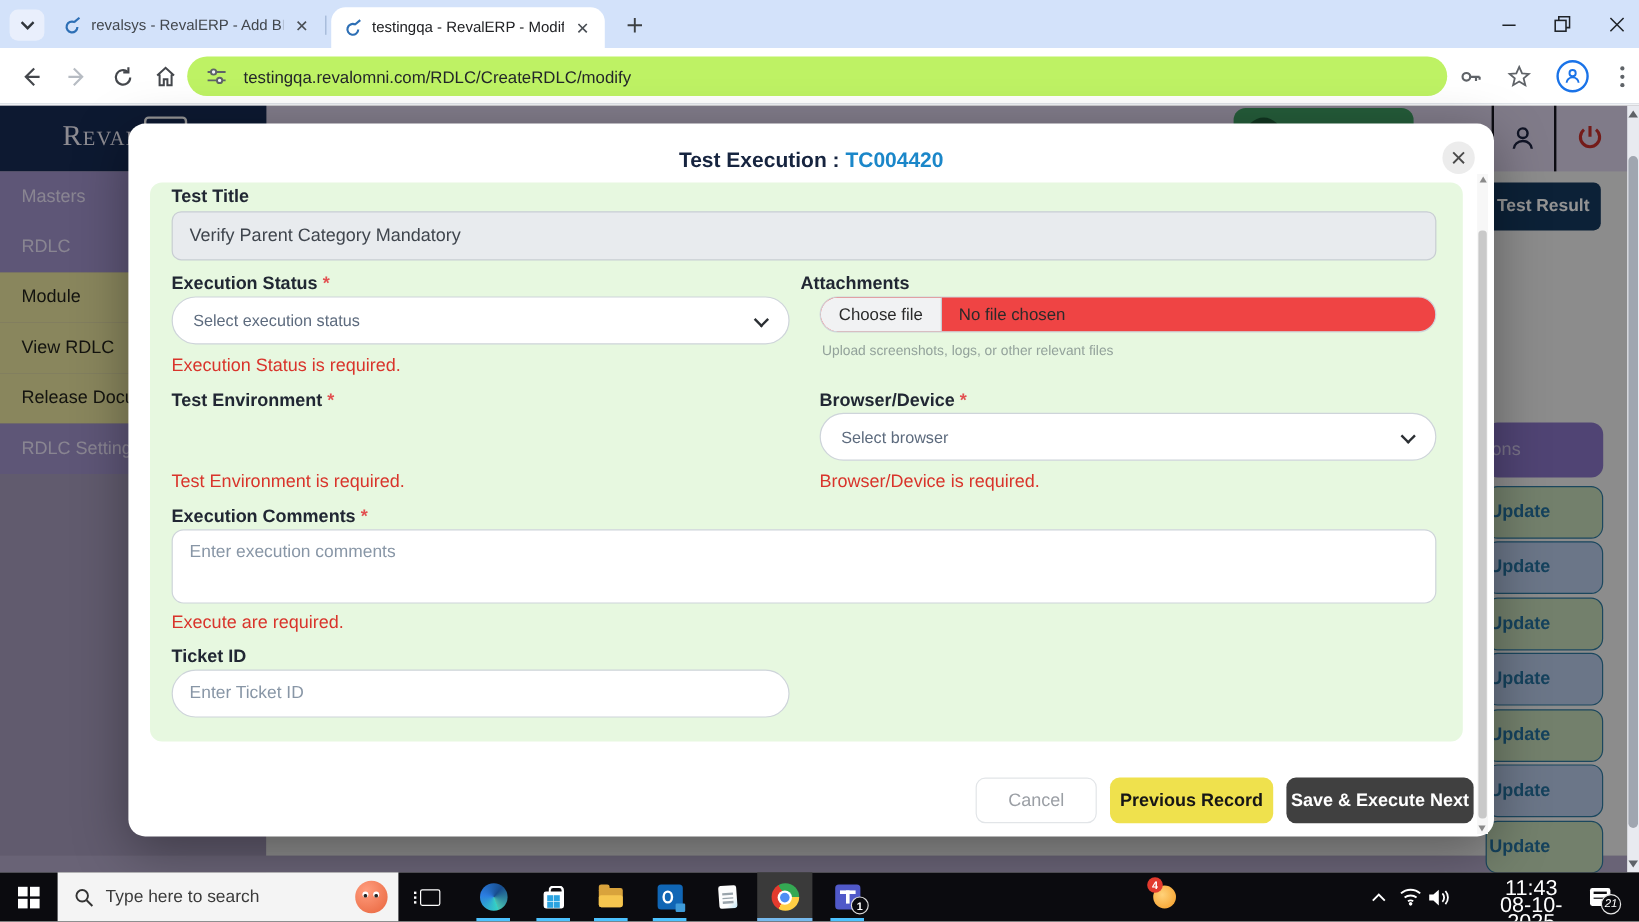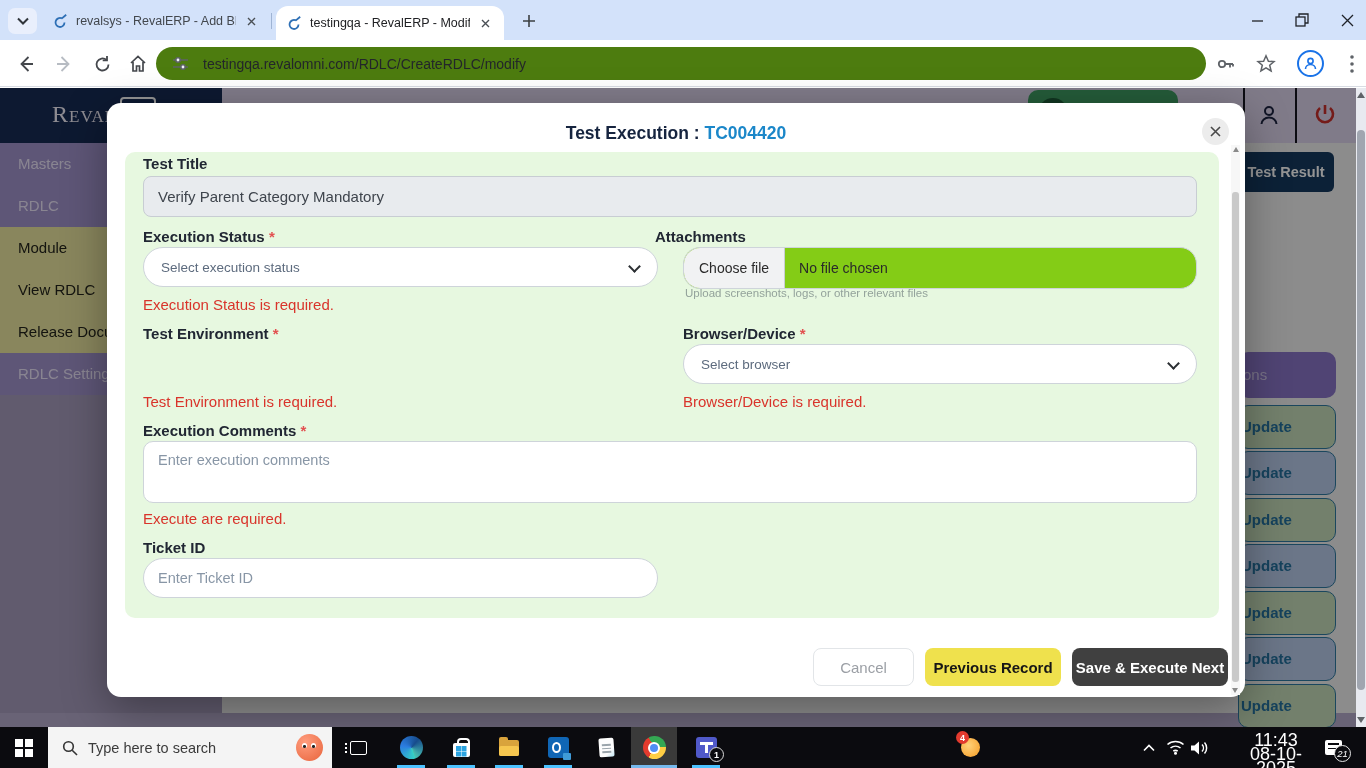--- a/index.html
+++ b/index.html
@@ -17,21 +17,21 @@
   .tab .tab-title { flex:1; white-space:nowrap; overflow:hidden; margin:0 6px 0 8px; }
   .tab-close { width:18px; height:18px; border-radius:50%; display:flex; align-items:center; justify-content:center; color:#4a4f55; margin-right:8px; flex:none; }
   .tab.active .tab-close { margin-right:10px; }
   .tab-fav { flex:none; margin-left:10px; }
   .tab-divider { position:absolute; left:271px; top:13px; width:1px; height:16px; background:#9fb4d4; }
   .newtab { position:absolute; left:517px; top:9px; width:24px; height:24px; display:flex; align-items:center; justify-content:center; color:#3c4043; }
   .winctl { position:absolute; top:4px; width:44px; height:32px; display:flex; align-items:center; justify-content:center; color:#1f2328; }
   .toolbar { position:absolute; left:0; top:40px; width:1366px; height:47px; background:#ffffff; border-bottom:1px solid #d8dce3; }
   .navic { position:absolute; top:52px; width:24px; height:24px; display:flex; align-items:center; justify-content:center; color:#44474c; }
   .navic.disabled { color:#b7bcc3; }
-  .addressbar { position:absolute; left:156px; top:47px; width:1050px; height:33px; background:#4d7c0f; border-radius:17px; display:flex; align-items:center; }
+  .addressbar { position:absolute; left:156px; top:47px; width:1050px; height:33px; background:#bef264; border-radius:17px; display:flex; align-items:center; }
   .siteinfo { margin-left:16px; color:#5f6368; }
   .urltext { margin-left:14px; font-size:14px; color:#23262a; }
   .avatar { position:absolute; left:1297px; top:50px; width:27px; height:27px; border-radius:50%; border:2px solid #1a73e8; display:flex; align-items:center; justify-content:center; color:#1a73e8; }
 
   
   .page { position:absolute; left:0; top:88px; width:1366px; height:639px; overflow:hidden; background:#f1f1f1; }
   .appheader { position:absolute; left:0; top:0; width:1366px; height:55px; background:#ddd5ec; }
   .logoblock { position:absolute; left:0; top:0; width:222px; height:55px; background:#182b55; }
   .logotext { position:absolute; left:52px; top:13px; font-family:"Liberation Serif", serif; font-variant:small-caps; font-size:24px; letter-spacing:1px; color:#f3f0fa; }
   .menubox { position:absolute; left:120px; top:9px; width:36px; height:28px; border:2px solid #ffffff; border-radius:4px; }
@@ -67,21 +67,21 @@
   .m-title .rec { color:#1b87c9; }
   .m-close { position:absolute; right:16px; top:15px; width:27px; height:27px; border-radius:50%; background:#ececec; display:flex; align-items:center; justify-content:center; color:#4a4a4a; }
   .m-green { position:absolute; left:18px; top:49px; width:1094px; height:466px; background:#e7f8e0; border-radius:10px; }
   .f-label { position:absolute; font-size:15px; font-weight:bold; color:#212733; }
   .f-label .req { color:#e25050; font-weight:bold; }
   .f-input { position:absolute; border:1px solid #c8cdd3; border-radius:8px; background:#e8ebee; font-size:15px; color:#3f454d; padding:0 14px; font-family:"Liberation Sans", sans-serif; }
   .f-select { position:absolute; height:40px; background:#fff; border:1px solid #ced4da; border-radius:20px; display:flex; align-items:center; }
   .f-select .ph { margin-left:17px; font-size:13.5px; color:#5d6b7e; }
   .chev { position:absolute; right:18px; top:14px; width:9px; height:9px; border-right:2px solid #2b2f33; border-bottom:2px solid #2b2f33; transform:rotate(45deg); }
   .f-error { position:absolute; font-size:15px; color:#d9342b; }
-  .f-file { position:absolute; height:42px; background:#84cc16; border:1px solid #ced4da; border-radius:17px; display:flex; align-items:center; overflow:hidden; }
+  .f-file { position:absolute; height:30px; background:#ef4444; border:1px solid #ced4da; border-radius:17px; display:flex; align-items:center; overflow:hidden; }
   .f-file .btnpart { height:100%; display:flex; align-items:center; padding:0 15px; background:#f1f2f3; border-right:1px solid #c9cdd2; font-size:14px; color:#2a2a2a; }
   .f-file .statuspart { padding-left:14px; font-size:14px; color:#2a2a2a; }
   .f-helper { position:absolute; font-size:11.5px; color:#93a29b; }
   .f-textarea { position:absolute; border:1px solid #ced4da; border-radius:10px; background:#fff; font-size:14.5px; color:#3f454d; padding:10px 14px; resize:none; font-family:"Liberation Sans", sans-serif; }
   .f-textarea::placeholder, .f-input::placeholder { color:#8896a6; opacity:1; }
   .f-input.pillinput { background:#fff; border-radius:20px; border:1px solid #ced4da; font-size:14.5px; }
   .m-btn { position:absolute; top:545px; height:38px; border-radius:8px; font-size:15px; display:flex; align-items:center; justify-content:center; font-family:"Liberation Sans", sans-serif; }
   .btn-cancel { left:706px; width:101px; background:#fff; border:1px solid #e2e5e8; color:#9b9fa5; }
   .btn-prev { left:818px; width:136px; background:#efe14d; color:#161616; font-weight:bold; border:none; }
   .btn-save { left:965px; width:156px; background:#404040; color:#fff; font-weight:bold; border:none; }
@@ -325,21 +325,21 @@
     <div class="f-label" style="left:36px; top:52px;"><span>Test Title</span></div>
     <input class="f-input" style="left: 36px; top: 73px; width: 1054px; height: 41px;" readonly="" value="Verify Parent Category Mandatory">
 
     <div class="f-label" style="left:36px; top:125px;"><span>Execution Status</span> <span class="req">*</span></div>
     <div class="f-select" style="left:36px; top:144px; width:515px;">
       <span class="ph">Select execution status</span>
       <span class="chev"></span>
     </div>
     <div class="f-error" style="left:36px; top:193px;">Execution Status is required.</div>
 
-    <div class="f-label" style="left:548px; top:125px;"><span>Attachments</span></div>
+    <div class="f-label" style="left:560px; top:125px;"><span>Attachments</span></div>
     <div class="f-file" style="left:576px; top:144px; width:514px;">
       <span class="btnpart">Choose file</span>
       <span class="statuspart">No file chosen</span>
     </div>
     <div class="f-helper" style="left:578px; top:184px;">Upload screenshots, logs, or other relevant files</div>
 
     <div class="f-label" style="left:36px; top:222px;"><span>Test Environment</span> <span class="req">*</span></div>
     <div class="f-error" style="left:36px; top:290px;">Test Environment is required.</div>
 
     <div class="f-label" style="left:576px; top:222px;"><span>Browser/Device</span> <span class="req">*</span></div>

